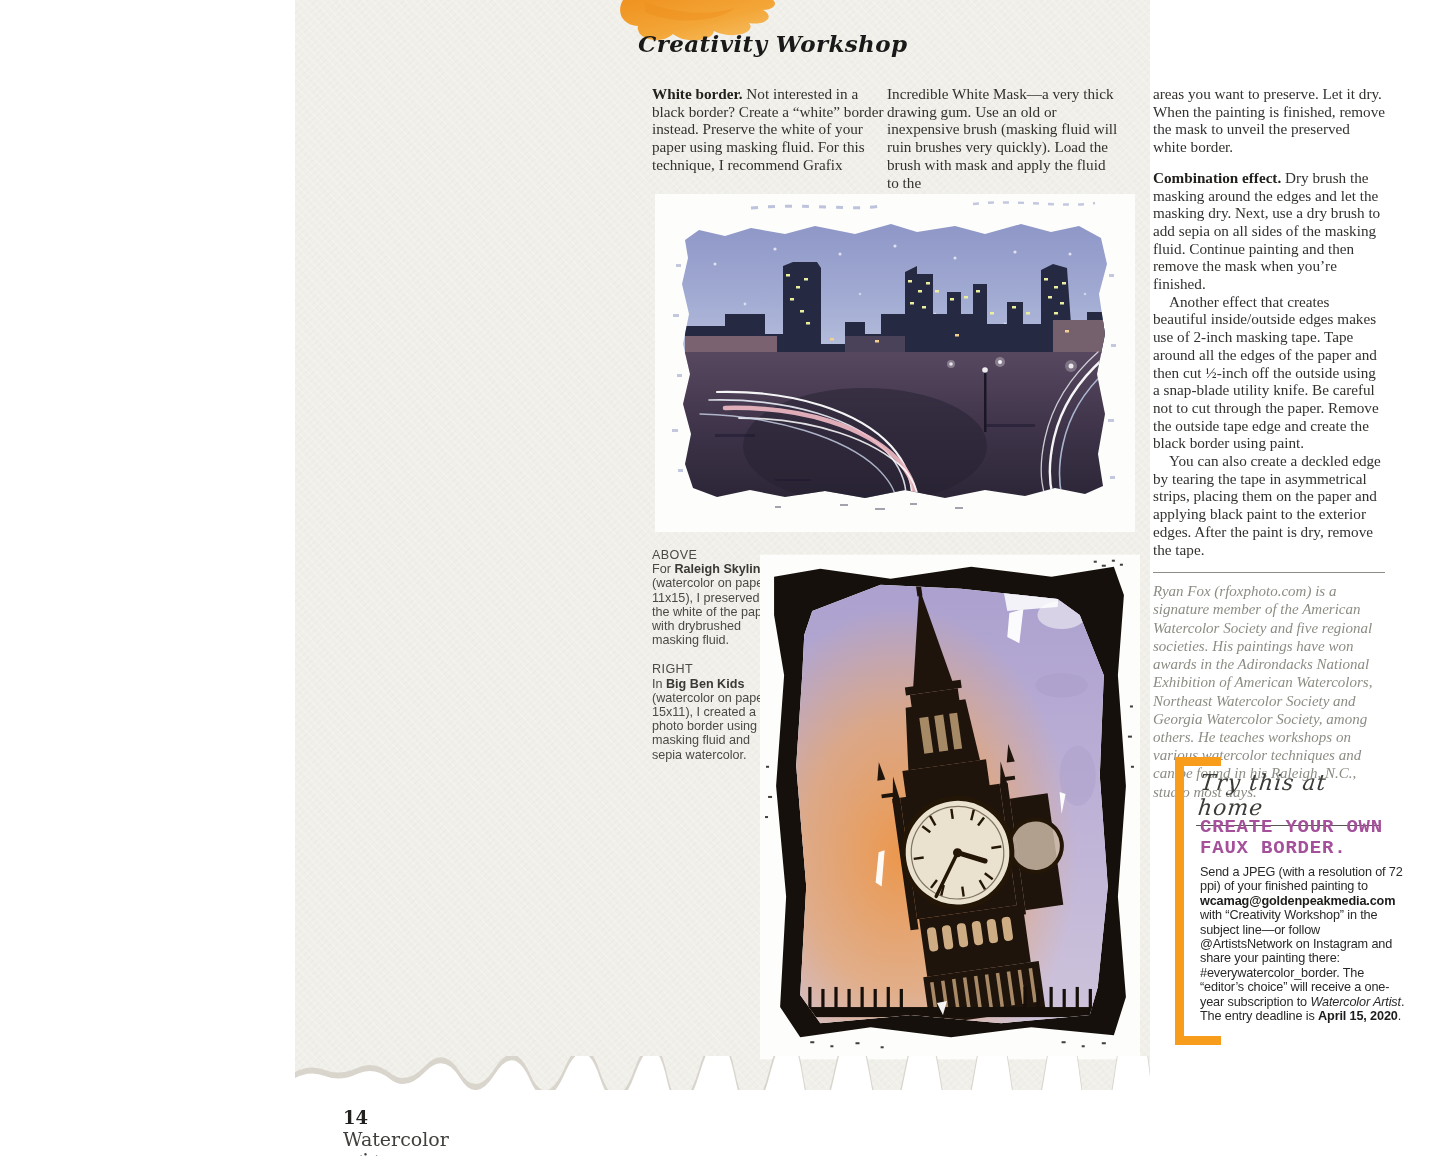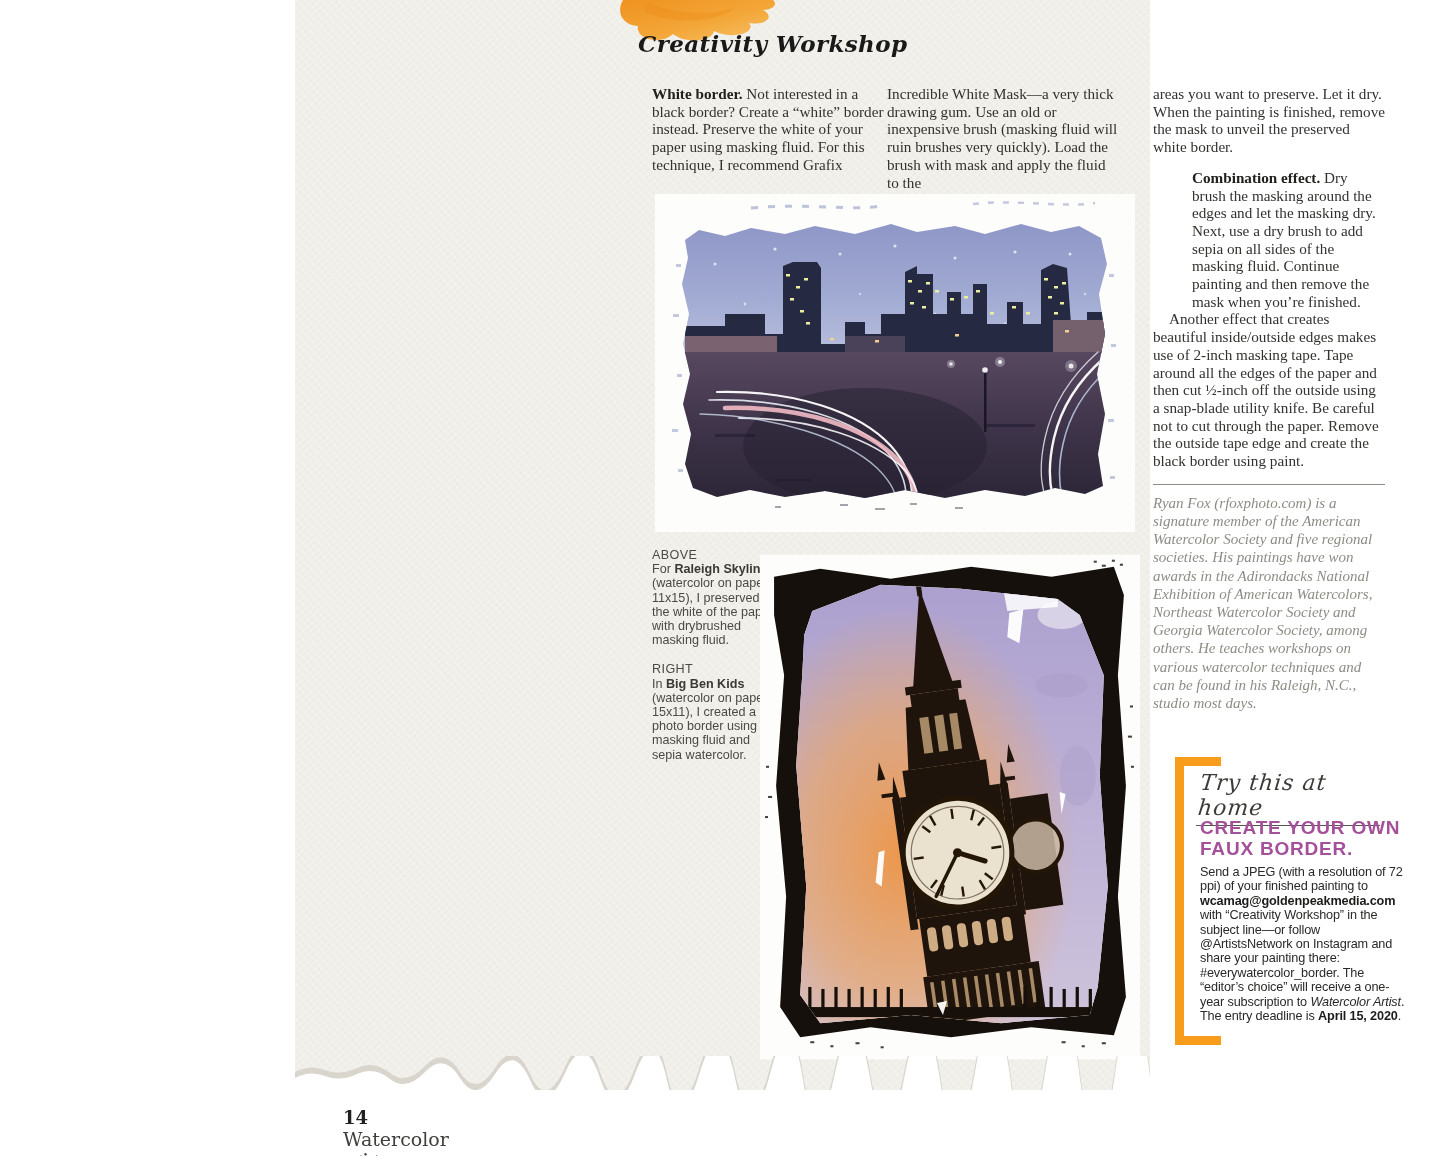--- a/index.html
+++ b/index.html
@@ -16,21 +16,21 @@
   .kicker{position:absolute;left:343px;top:30px;margin:0;
           font-family:"DejaVu Serif", serif;font-style:italic;font-weight:700;
           font-size:23px;letter-spacing:.4px;color:#191919;}
   
   .col{position:absolute;top:85px;width:232px;font-size:15.2px;line-height:17.7px;color:#33312e;}
   .col p{margin:0;}
   .col1{left:357px;}
   .col2{left:592px;}
   .col3{left:858px;}
   .lead{font-weight:700;color:#23211e;}
-  .col3 .para-gap{margin-top:13px;margin-left:39px;}
+  .col3 .para-gap{margin-top:13px;}
   .col3 .indent{text-indent:16px;}
   .bio-rule{border:none;border-top:1.6px solid #8f8e86;margin:14px 0 9px 0;width:232px;}
   .bio{font-style:italic;color:#8d8c84;font-size:15px;line-height:18.2px;}
   
   .fig-raleigh{position:absolute;left:360px;top:194px;width:480px;height:338px;}
   .fig-bigben{position:absolute;left:465px;top:553px;width:380px;height:508px;}
   figure{margin:0;padding:0;}
   
   .captions{position:absolute;left:357px;top:548px;width:122px;
             font-family:"Liberation Sans", sans-serif;font-size:12.6px;line-height:14.2px;color:#4b4a46;}
@@ -39,21 +39,21 @@
   .cap b{color:#3a3936;}
   
   .trybox{position:absolute;left:880px;top:757px;width:230px;}
   .bracket{position:absolute;left:0;top:0;width:46px;height:288px;box-sizing:border-box;
            border-left:9px solid #F89C1C;border-top:9px solid #F89C1C;border-bottom:9px solid #F89C1C;}
   .script-head{position:absolute;left:24px;top:13px;width:184px;
                font-family:"DejaVu Serif", serif;font-style:italic;font-weight:500;
                font-size:22px;letter-spacing:1px;color:#3c3b37;
                border-bottom:1.6px solid #565550;padding-bottom:5px;transform:skewX(-6deg);}
   .try-headline{position:absolute;left:25px;top:60px;width:212px;
-                font-family:Liberation Sans, sans-serif;font-weight:700;
+                font-family:Liberation Mono, monospace;font-weight:700;
                 font-size:19px;line-height:21px;letter-spacing:.8px;color:#A4509A;}
   .try-body{position:absolute;left:25px;top:108px;width:206px;margin:0;
             font-family:"Liberation Sans", sans-serif;font-size:12.7px;line-height:14.4px;
             letter-spacing:-.15px;color:#2a2927;}
   .try-body b{color:#1d1c1a;}
   
   .footer{position:absolute;left:328px;top:1107px;display:flex;align-items:baseline;color:#3b3a37;flex-direction:column;}
   .footer .pn{font-family:"DejaVu Serif", serif;font-weight:700;font-size:18px;color:#22211f;}
   .footer .mag{font-family:"DejaVu Serif", serif;font-size:19px;margin-left:15px;color:#413f3c;}
   .footer .mag-it{font-family:Liberation Serif, serif;font-style:italic;font-weight:700;
@@ -87,20 +87,21 @@
     </div>
 
     <div class="col col2">
       <p>Incredible White Mask—a very thick drawing gum. Use an old or inexpensive brush (masking fluid will ruin brushes very quickly). Load the brush with mask and apply the fluid to the</p>
     </div>
 
     <div class="col col3">
       <p>areas you want to preserve. Let it dry. When the painting is finished, remove the mask to unveil the preserved white border.</p>
       <p class="para-gap"><b class="lead">Combination effect.</b> <span>Dry brush the masking around the edges and let the masking dry. Next, use a dry brush to add sepia on all sides of the masking fluid. Continue painting and then remove the mask when you’re finished.</span></p>
       <p class="indent">Another effect that creates beautiful inside/outside edges makes use of 2-inch masking tape. Tape around all the edges of the paper and then cut ½-inch off the outside using a snap-blade utility knife. Be careful not to cut through the paper. Remove the outside tape edge and create the black border using paint.</p>
+      <p class="indent">You can also create a deckled edge by tearing the tape in asymmetrical strips, placing them on the paper and applying black paint to the exterior edges. After the paint is dry, remove the tape.</p>
       <hr class="bio-rule">
       <p class="bio">Ryan Fox (rfoxphoto.com) is a signature member of the American Watercolor Society and five regional societies. His paintings have won awards in the Adirondacks National Exhibition of American Watercolors, Northeast Watercolor Society and Georgia Watercolor Society, among others. He teaches workshops on various watercolor techniques and can be found in his Raleigh, N.C., studio most days.</p>
     </div>
 
     <figure class="fig-raleigh">
       <svg width="480" height="338" viewBox="0 0 480 338">
         <defs>
           <linearGradient id="skyG" x1="0" y1="0" x2="0" y2="1">
             <stop offset="0" stop-color="#8C94C6"></stop>
               <stop offset=".55" stop-color="#A3ACD3"></stop>

